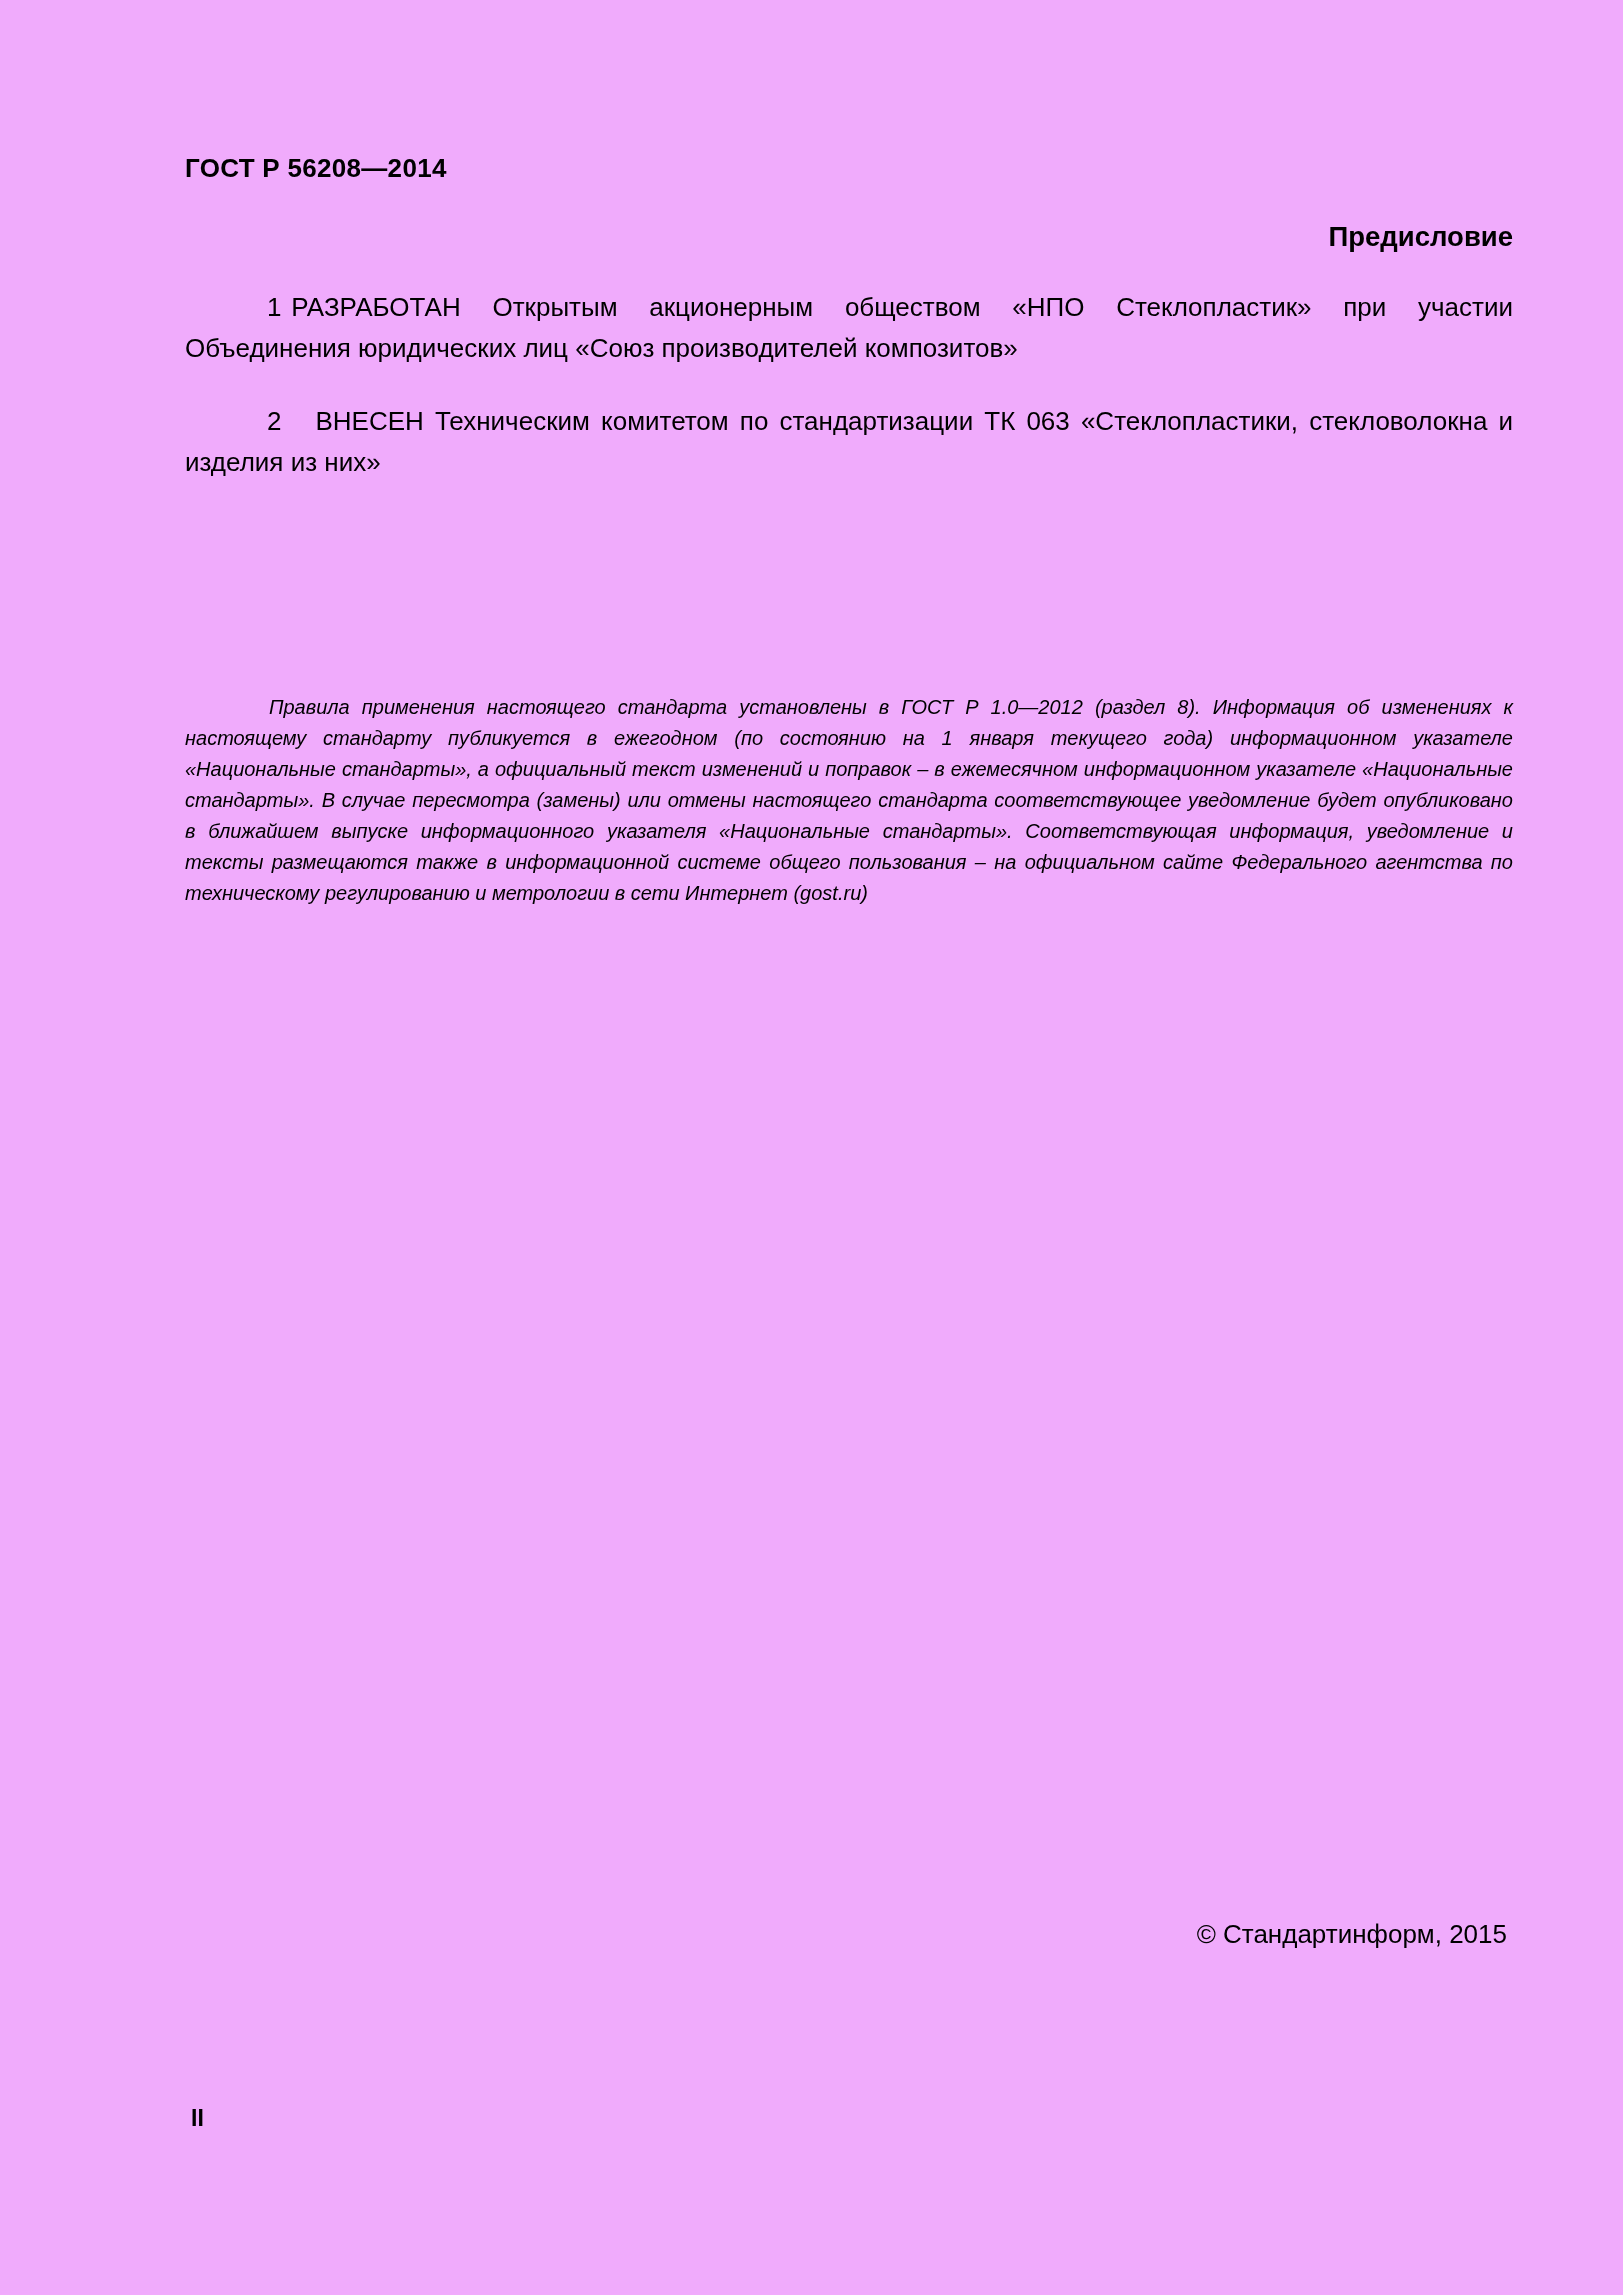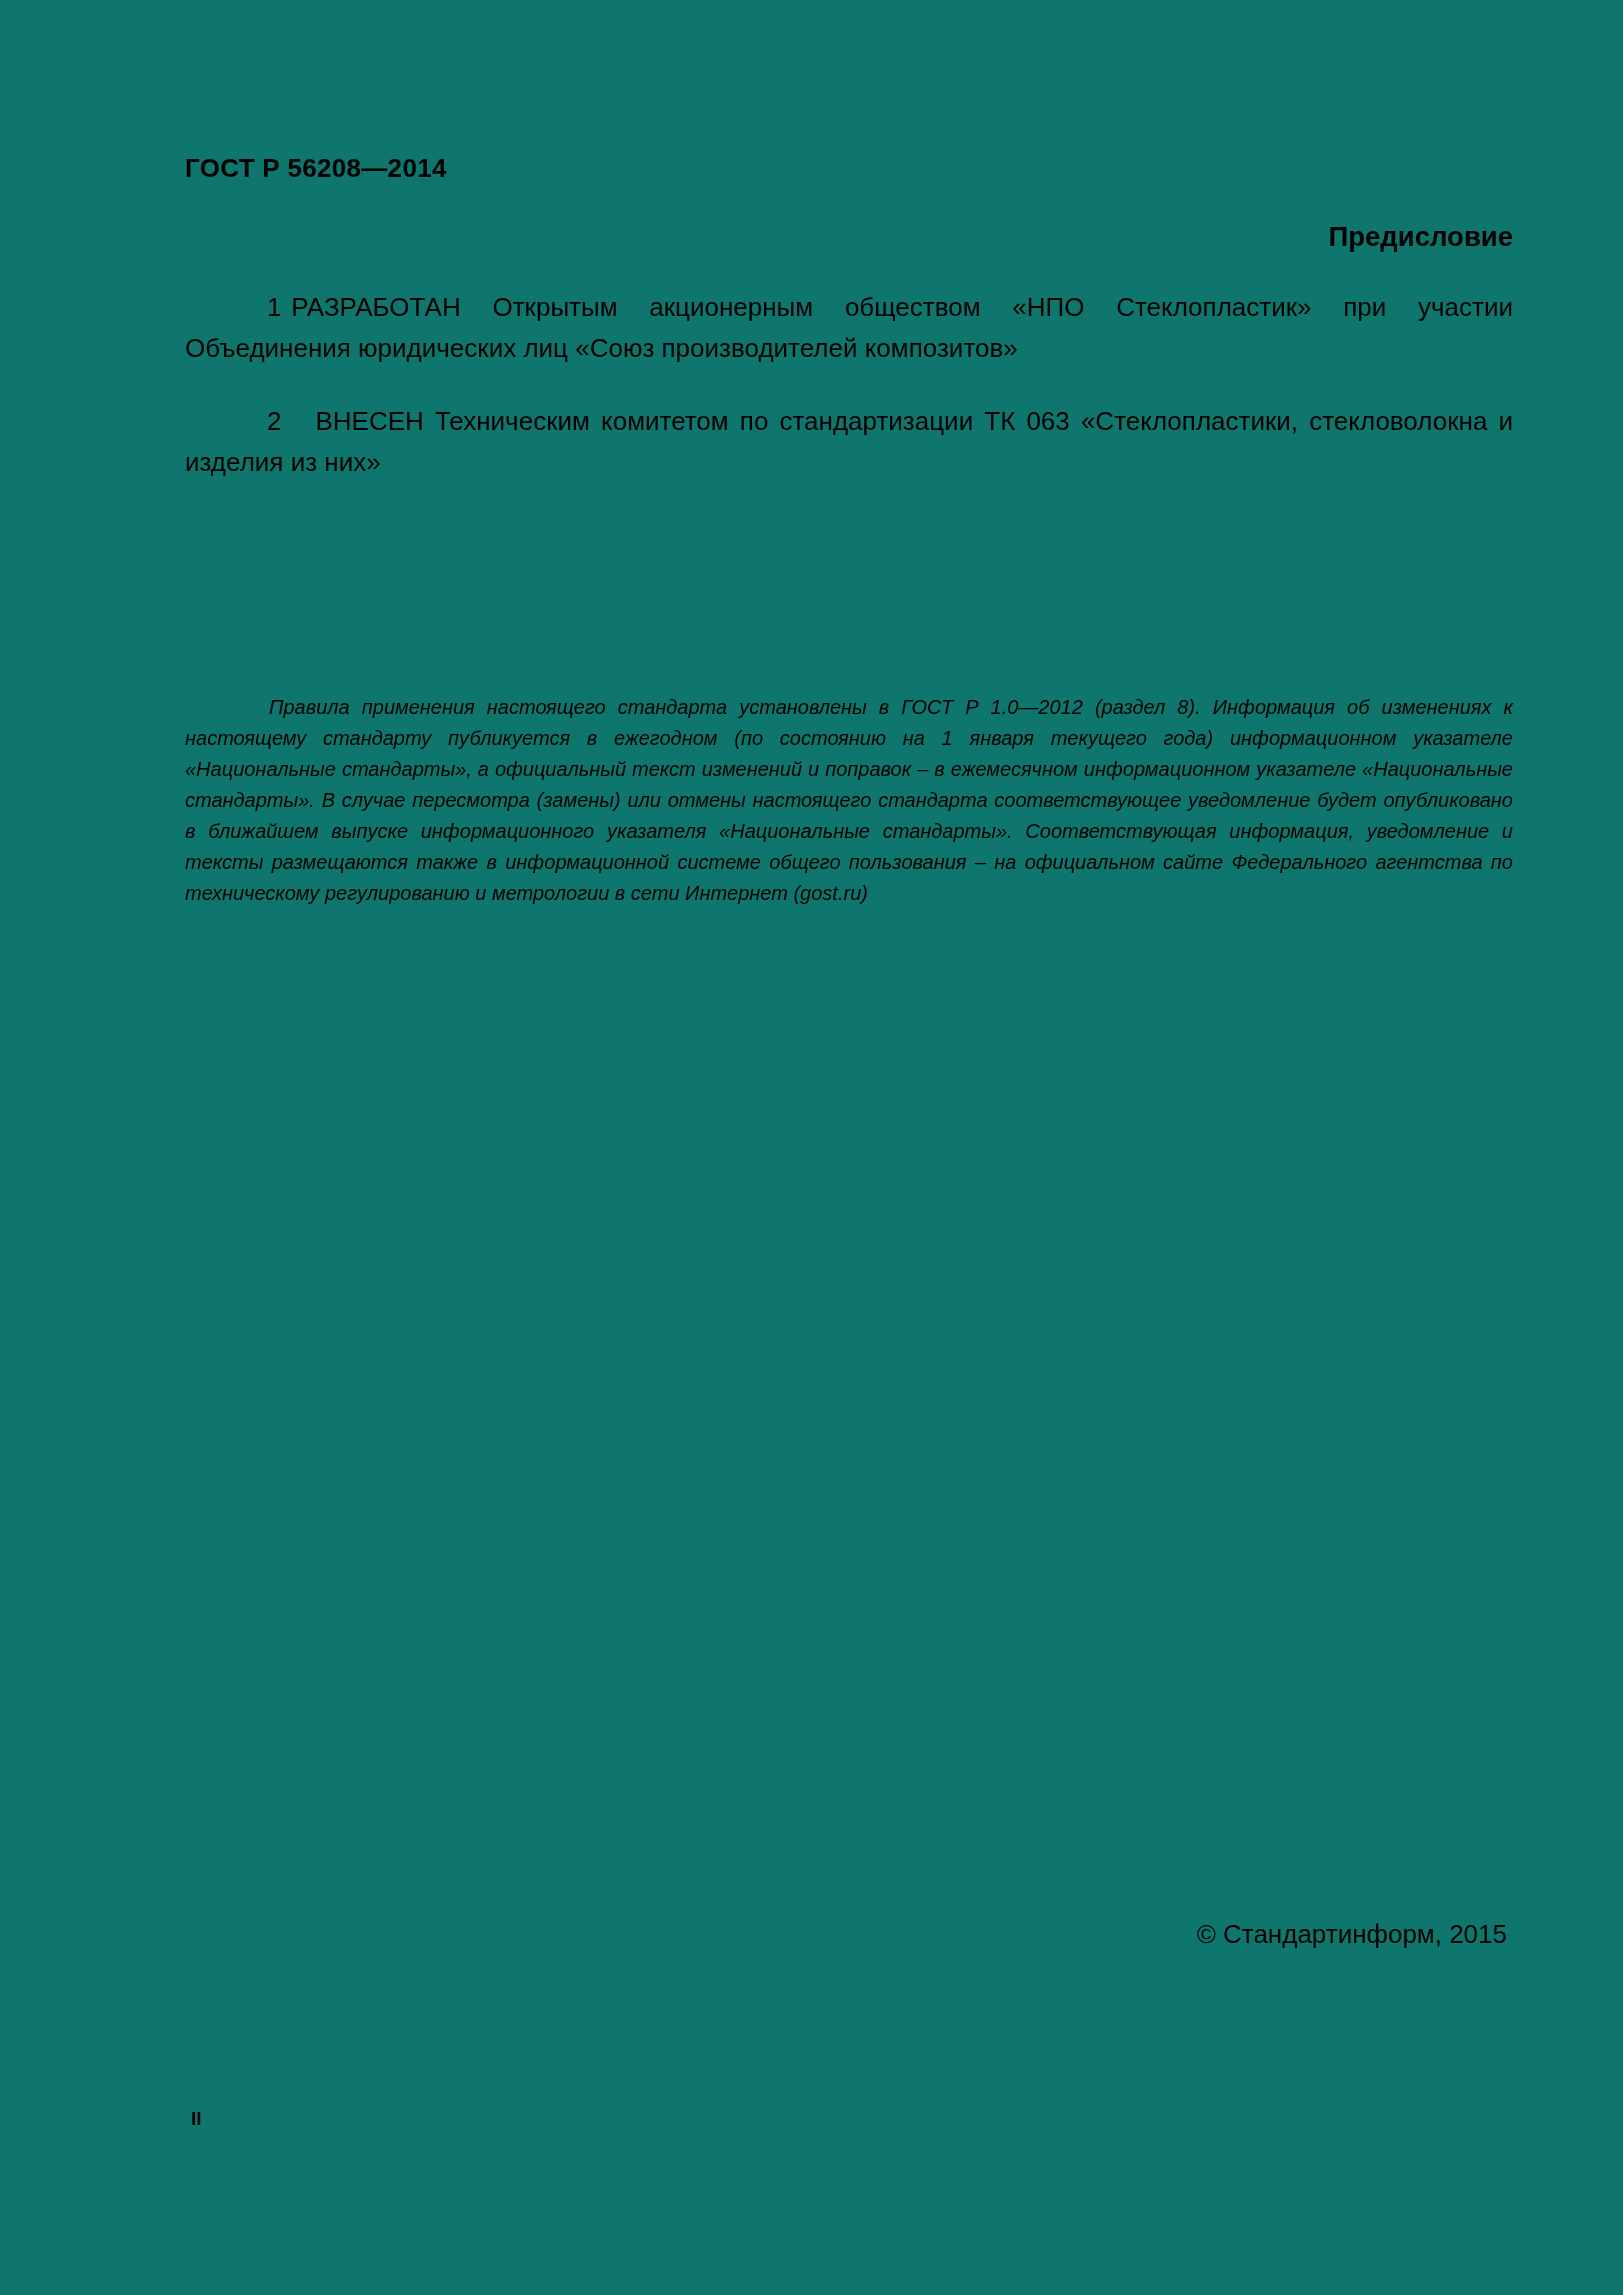--- a/index.html
+++ b/index.html
@@ -11,21 +11,21 @@
     position: relative;
     width: 1623px;
     height: 2295px;
     font-family: "Liberation Sans", sans-serif;
     color: #000000;
     overflow: hidden;
   }
   .page {
     position: absolute;
     inset: 0;
-    background: #0f766e;
+    background: #f0abfc;
   }
   .doc-code {
     position: absolute;
     left: 185px;
     top: 153px;
     font-size: 26px;
     line-height: 31px;
     font-weight: bold;
     letter-spacing: 0.3px;
     white-space: nowrap;
@@ -85,21 +85,21 @@
     width: 1328px;
     font-size: 26px;
     line-height: 31px;
     text-align: justify;
     text-indent: 80px;
   }
   .page-number {
     position: absolute;
     left: 191px;
     top: 2103px;
-    font-size: 19px;
+    font-size: 23px;
     line-height: 31px;
     font-weight: bold;
   }
 </style>
 </head>
 <body>
 
 <div class="page">
 
   <div class="doc-code">ГОСТ Р 56208—2014</div>

